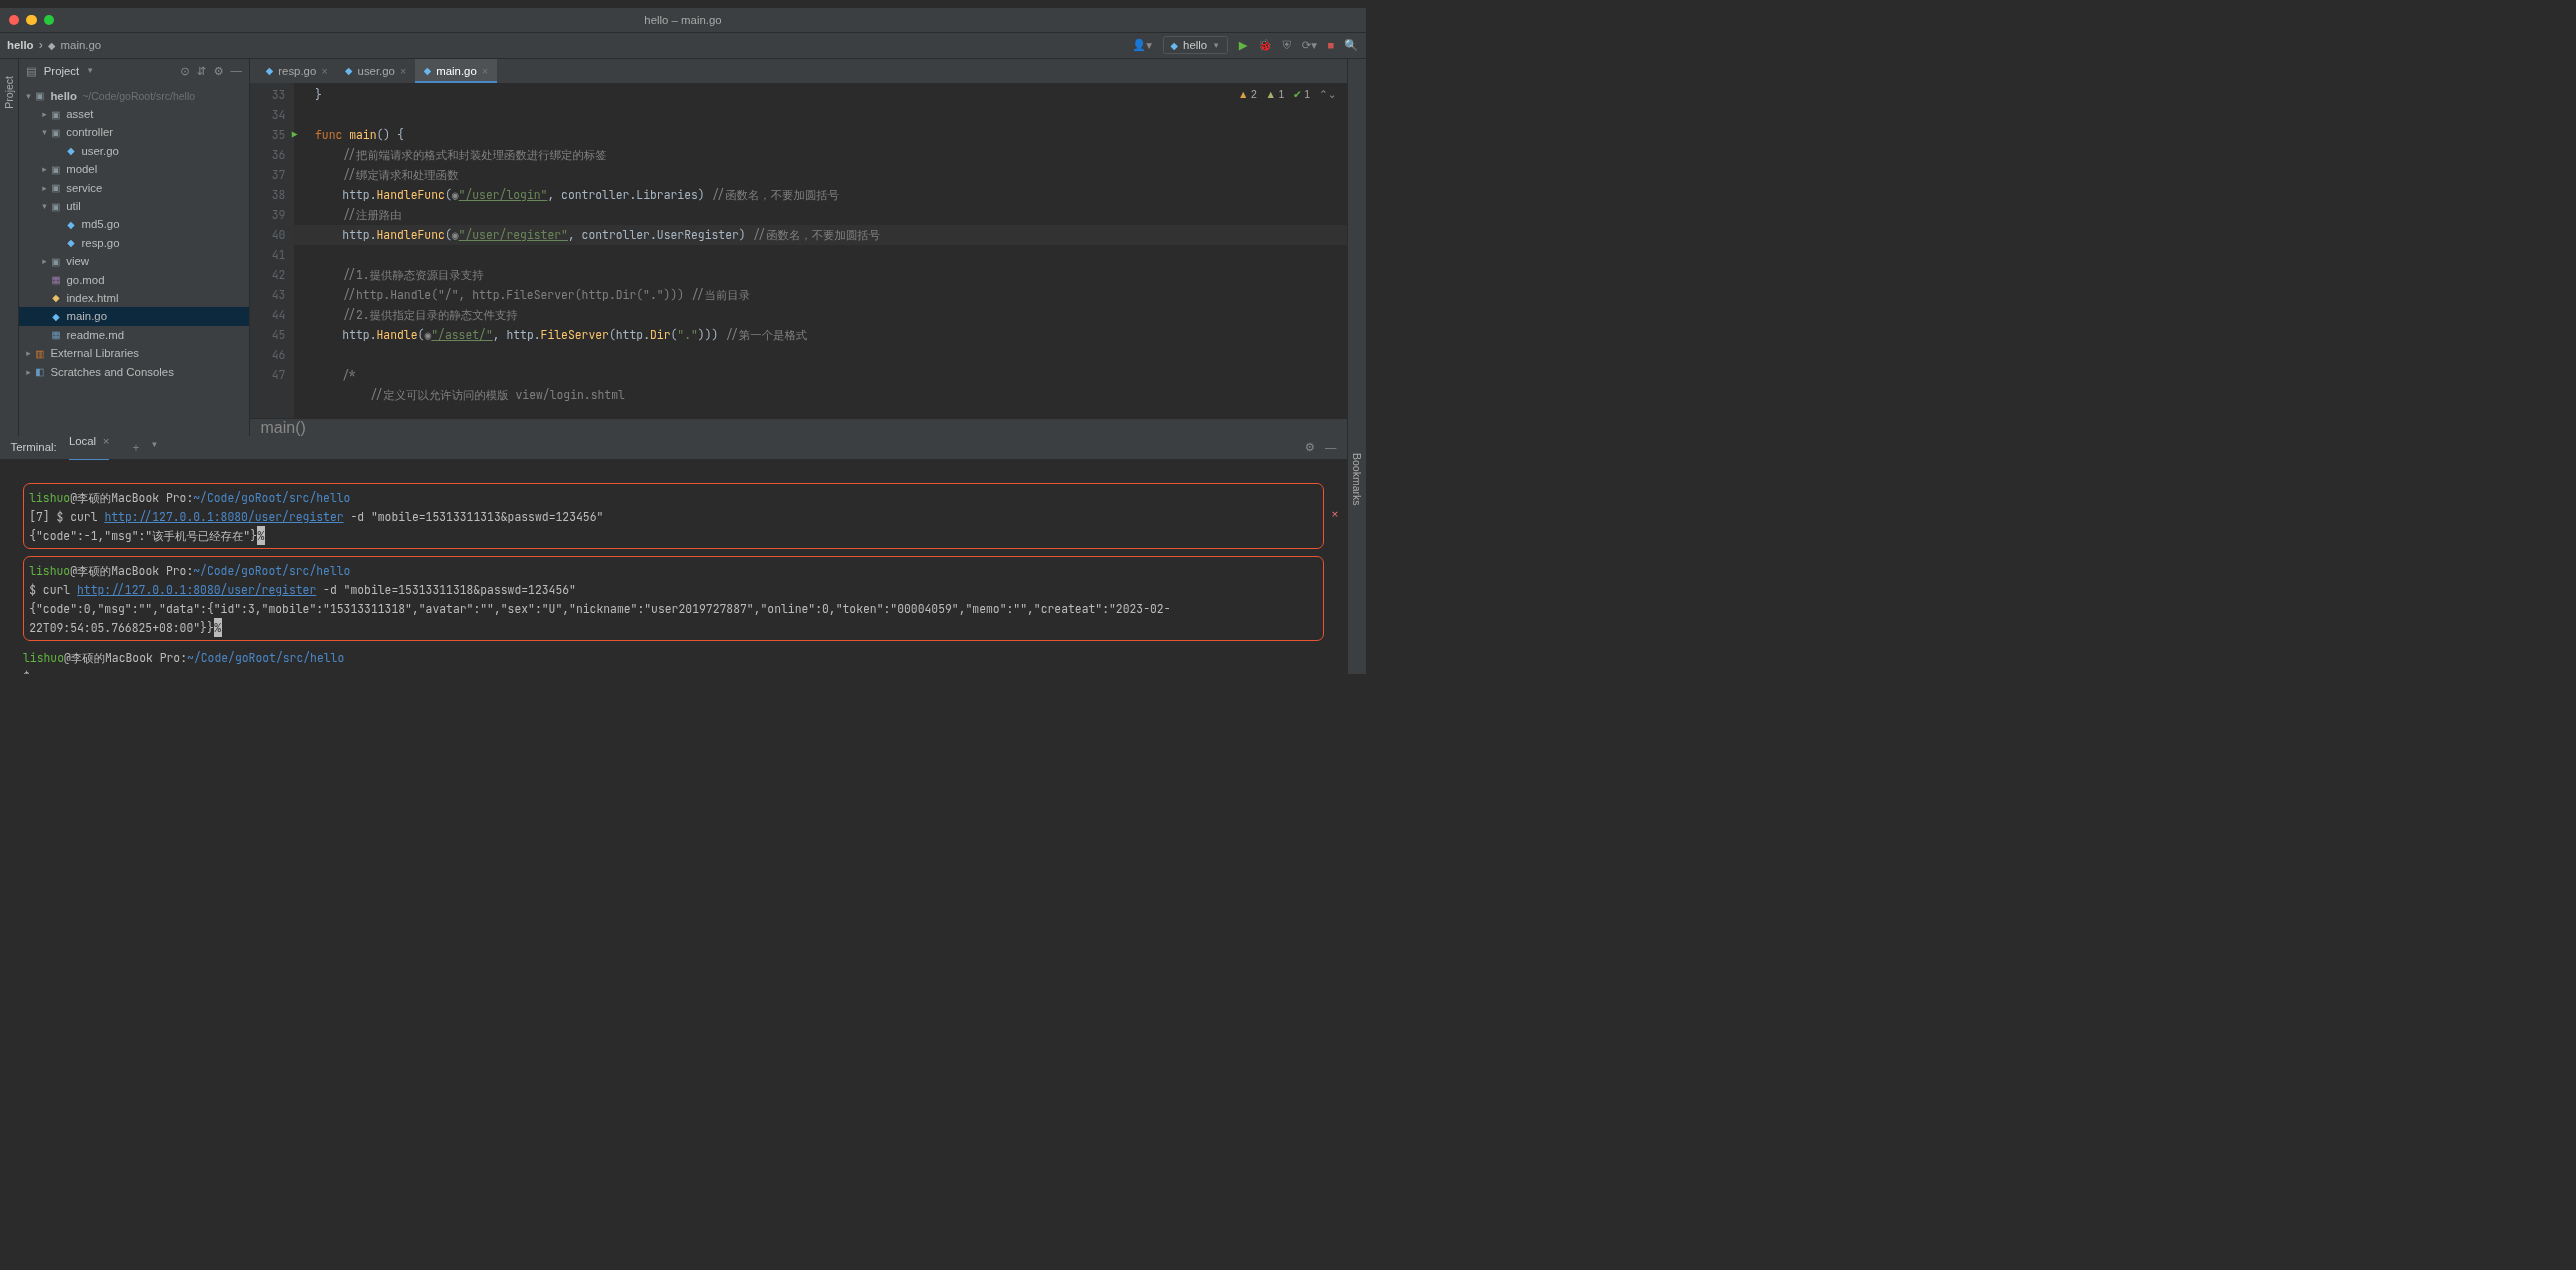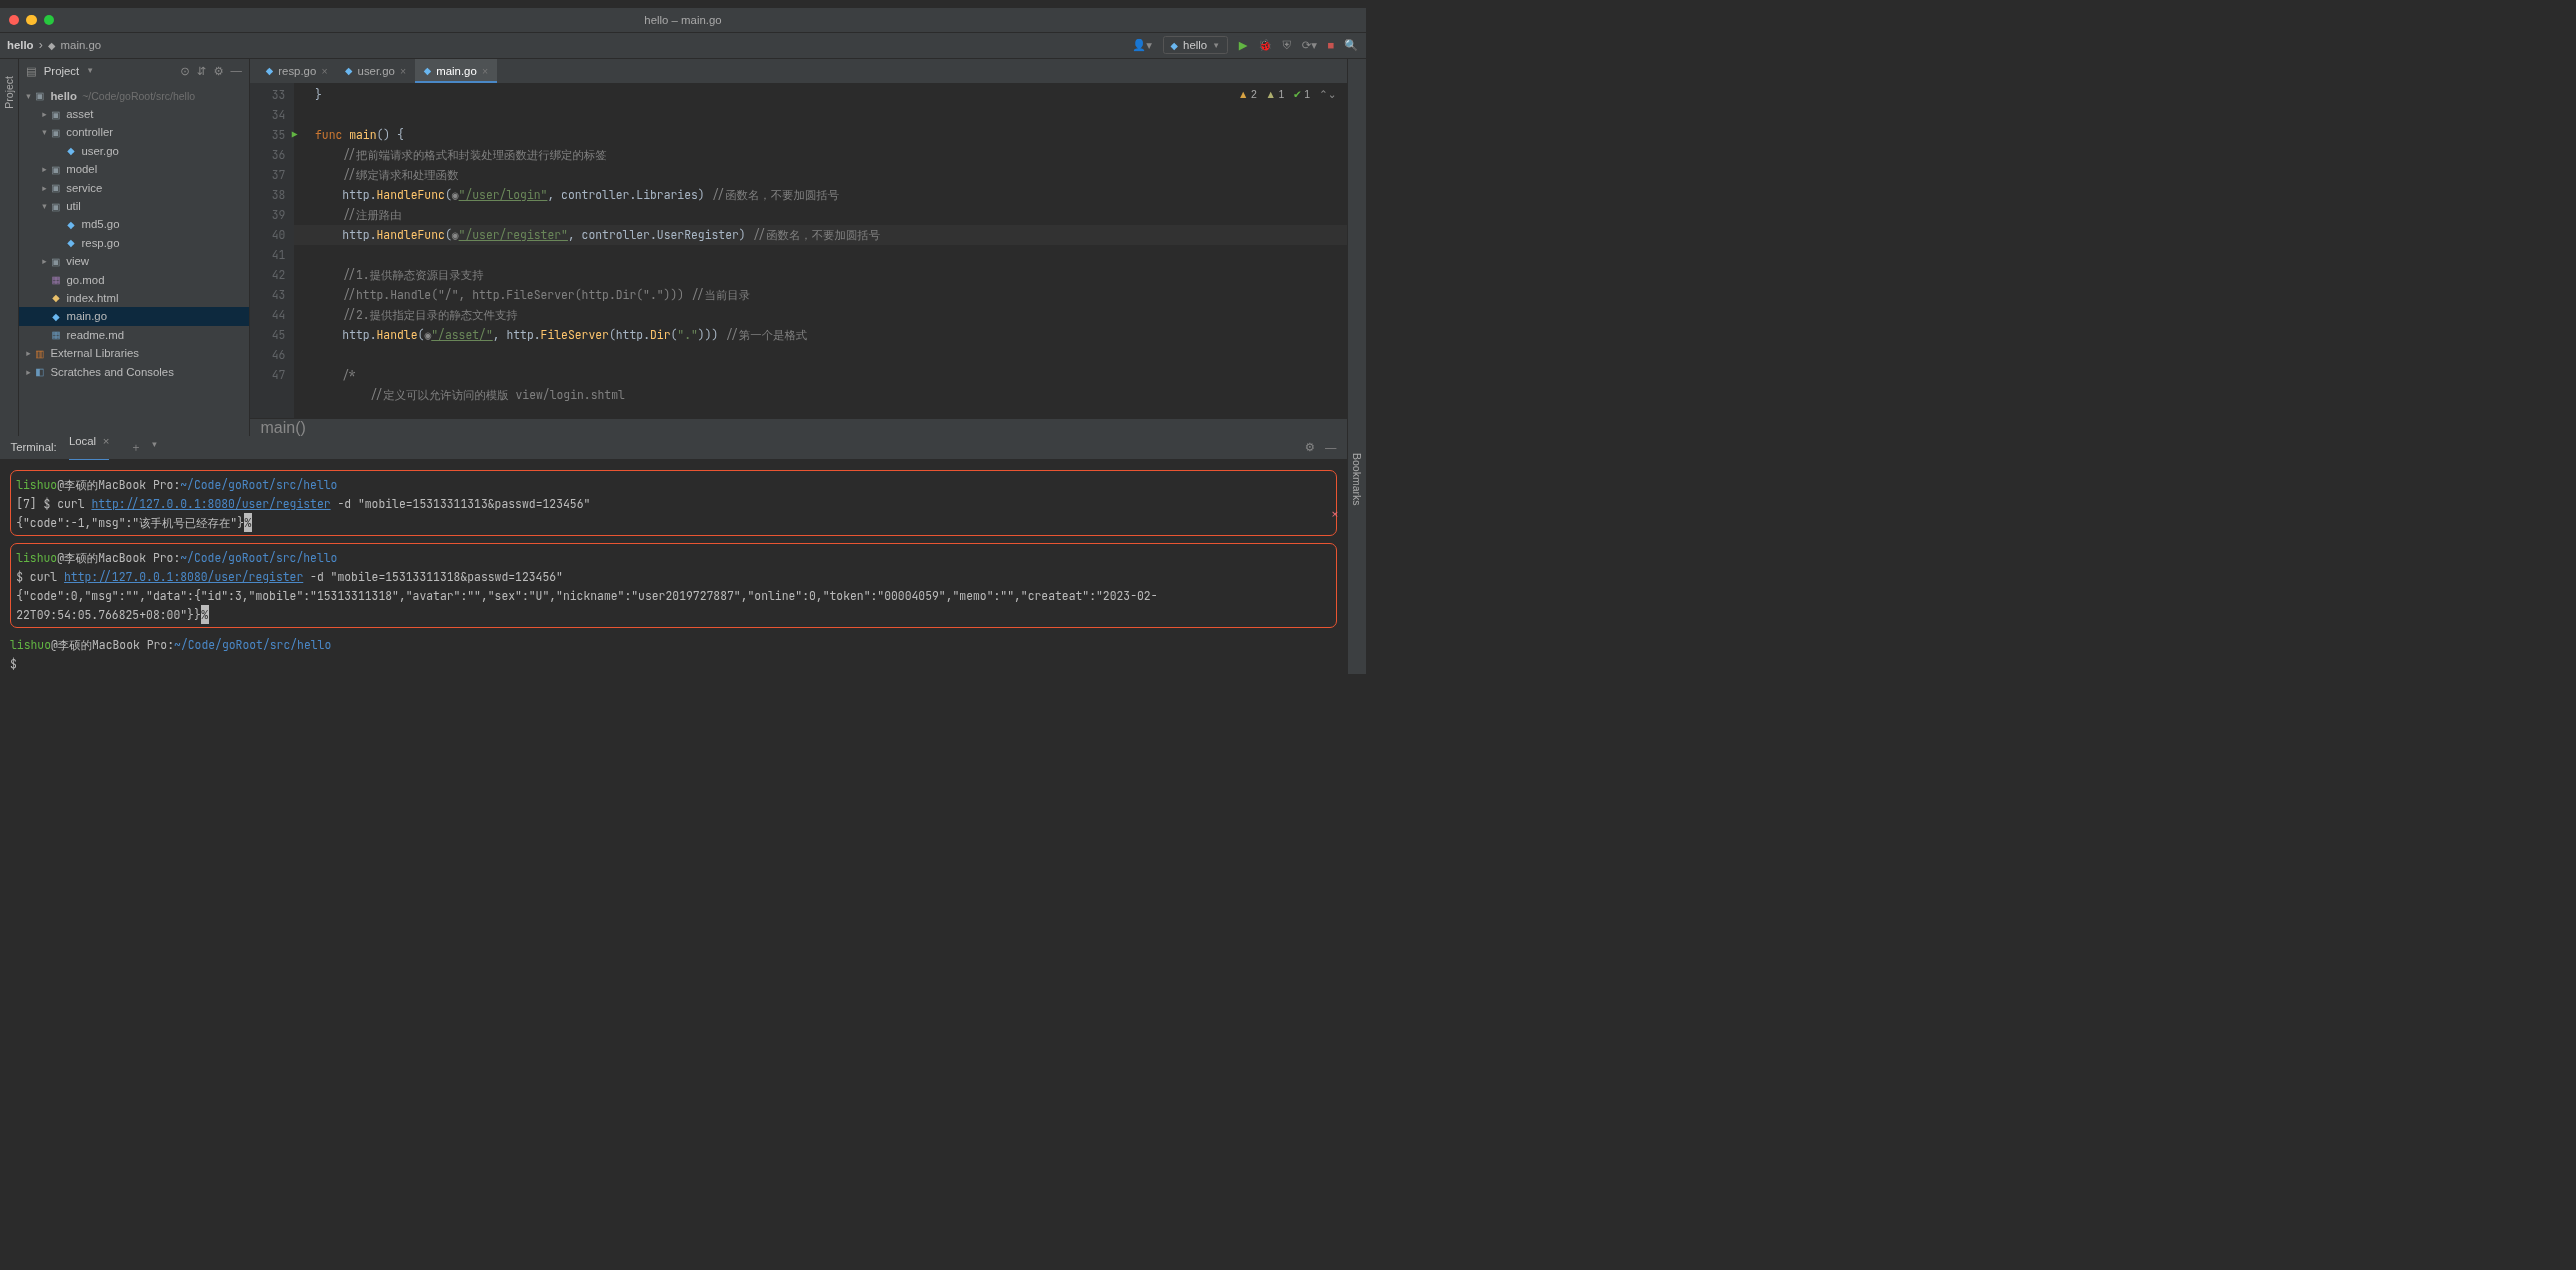--- a/index.html
+++ b/index.html
@@ -198,21 +198,21 @@
 .term-title { color: #ccc; }
 .term-tab { color: #ccc; position: relative; padding-bottom: 12px;}
 .term-tab.active { border-bottom: 1.7px solid #4a88c7; }
 .term-tools { margin-left: 8.7px; display: flex; gap: 8.7px; color: #888; }
 .term-settings { margin-left: auto; color: #888; }
 .term-body {
   flex: 1;
   font-family: "JetBrains Mono", Menlo, monospace;
   font-size: 11.4px;
   line-height: 19px;
-  padding: 10px;
+  padding: 23px;
   color: #bbbbbb;
   position: relative;
 }
 .term-body .user { color: #62b543; }
 .term-body .host { color: #bbbbbb; }
 .term-body .path { color: #4a88c7; }
 .term-body .turl { color: #4a88c7; text-decoration: underline; }
 .term-block {
   border: 1.7px solid #ea5532;
   border-radius: 7px;

